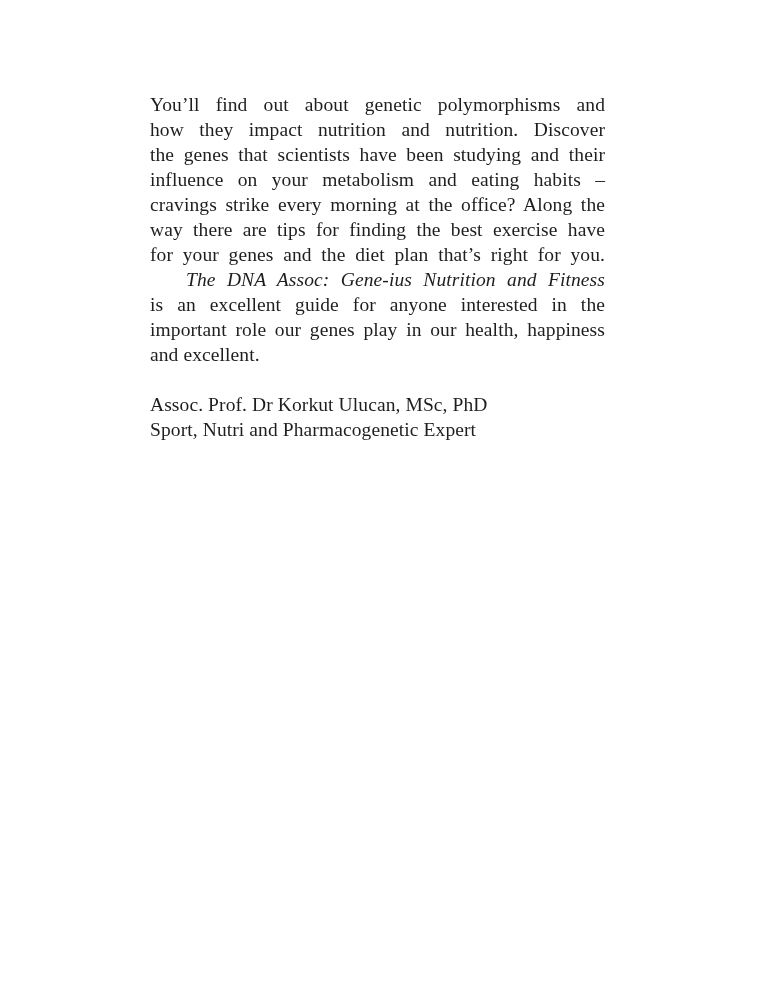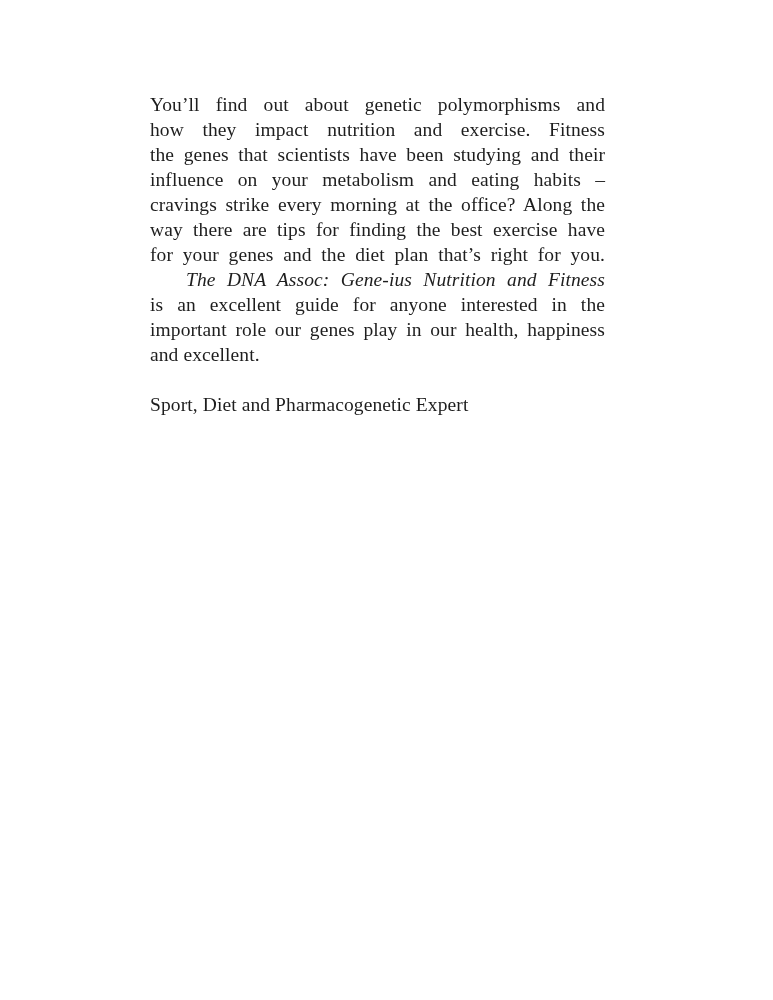--- a/index.html
+++ b/index.html
@@ -51,35 +51,36 @@
 </style>
 </head>
 <body>
 
 <div class="page">
 
   <div class="text-block">
     <div>
         <div class="para">
           <div class="line just"><span>You’ll find out about genetic polymorphisms and</span></div>
-          <div class="line just"><span>how they impact nutrition and exercise. Fitness</span></div>
+          <div class="line just"><span>how they impact nutrition and nutrition. Discover</span></div>
           <div class="line just"><span>the genes that scientists have been studying and their</span></div>
           <div class="line just"><span>influence on your metabolism and eating habits –</span></div>
           <div class="line just"><span>cravings strike every morning at the office? Along the</span></div>
           <div class="line just"><span>way there are tips for finding the best exercise have</span></div>
           <div class="line just"><span>for your genes and the diet plan that’s right for you.</span></div>
         </div>
         <div class="para">
           <div class="line just indent"><i>The DNA Assoc: Gene-ius Nutrition and Fitness</i></div>
           <div class="line just"><span>is an excellent guide for anyone interested in the</span></div>
           <div class="line just"><span>important role our genes play in our health, happiness</span></div>
           <div class="line"><span>and excellent.</span></div>
         </div>
       </div>
 
     <div class="author-block">
-      <span class="author-line">Sport, Diet and Pharmacogenetic Expert</span>
+      <span class="author-line">Assoc. Prof. Dr Korkut Ulucan, MSc, PhD</span>
+      <span class="author-line">Sport, Nutri and Pharmacogenetic Expert</span>
     </div>
   </div>
 
   <div class="page-number">viii</div>
 
 </div>
 
 </body></html>

